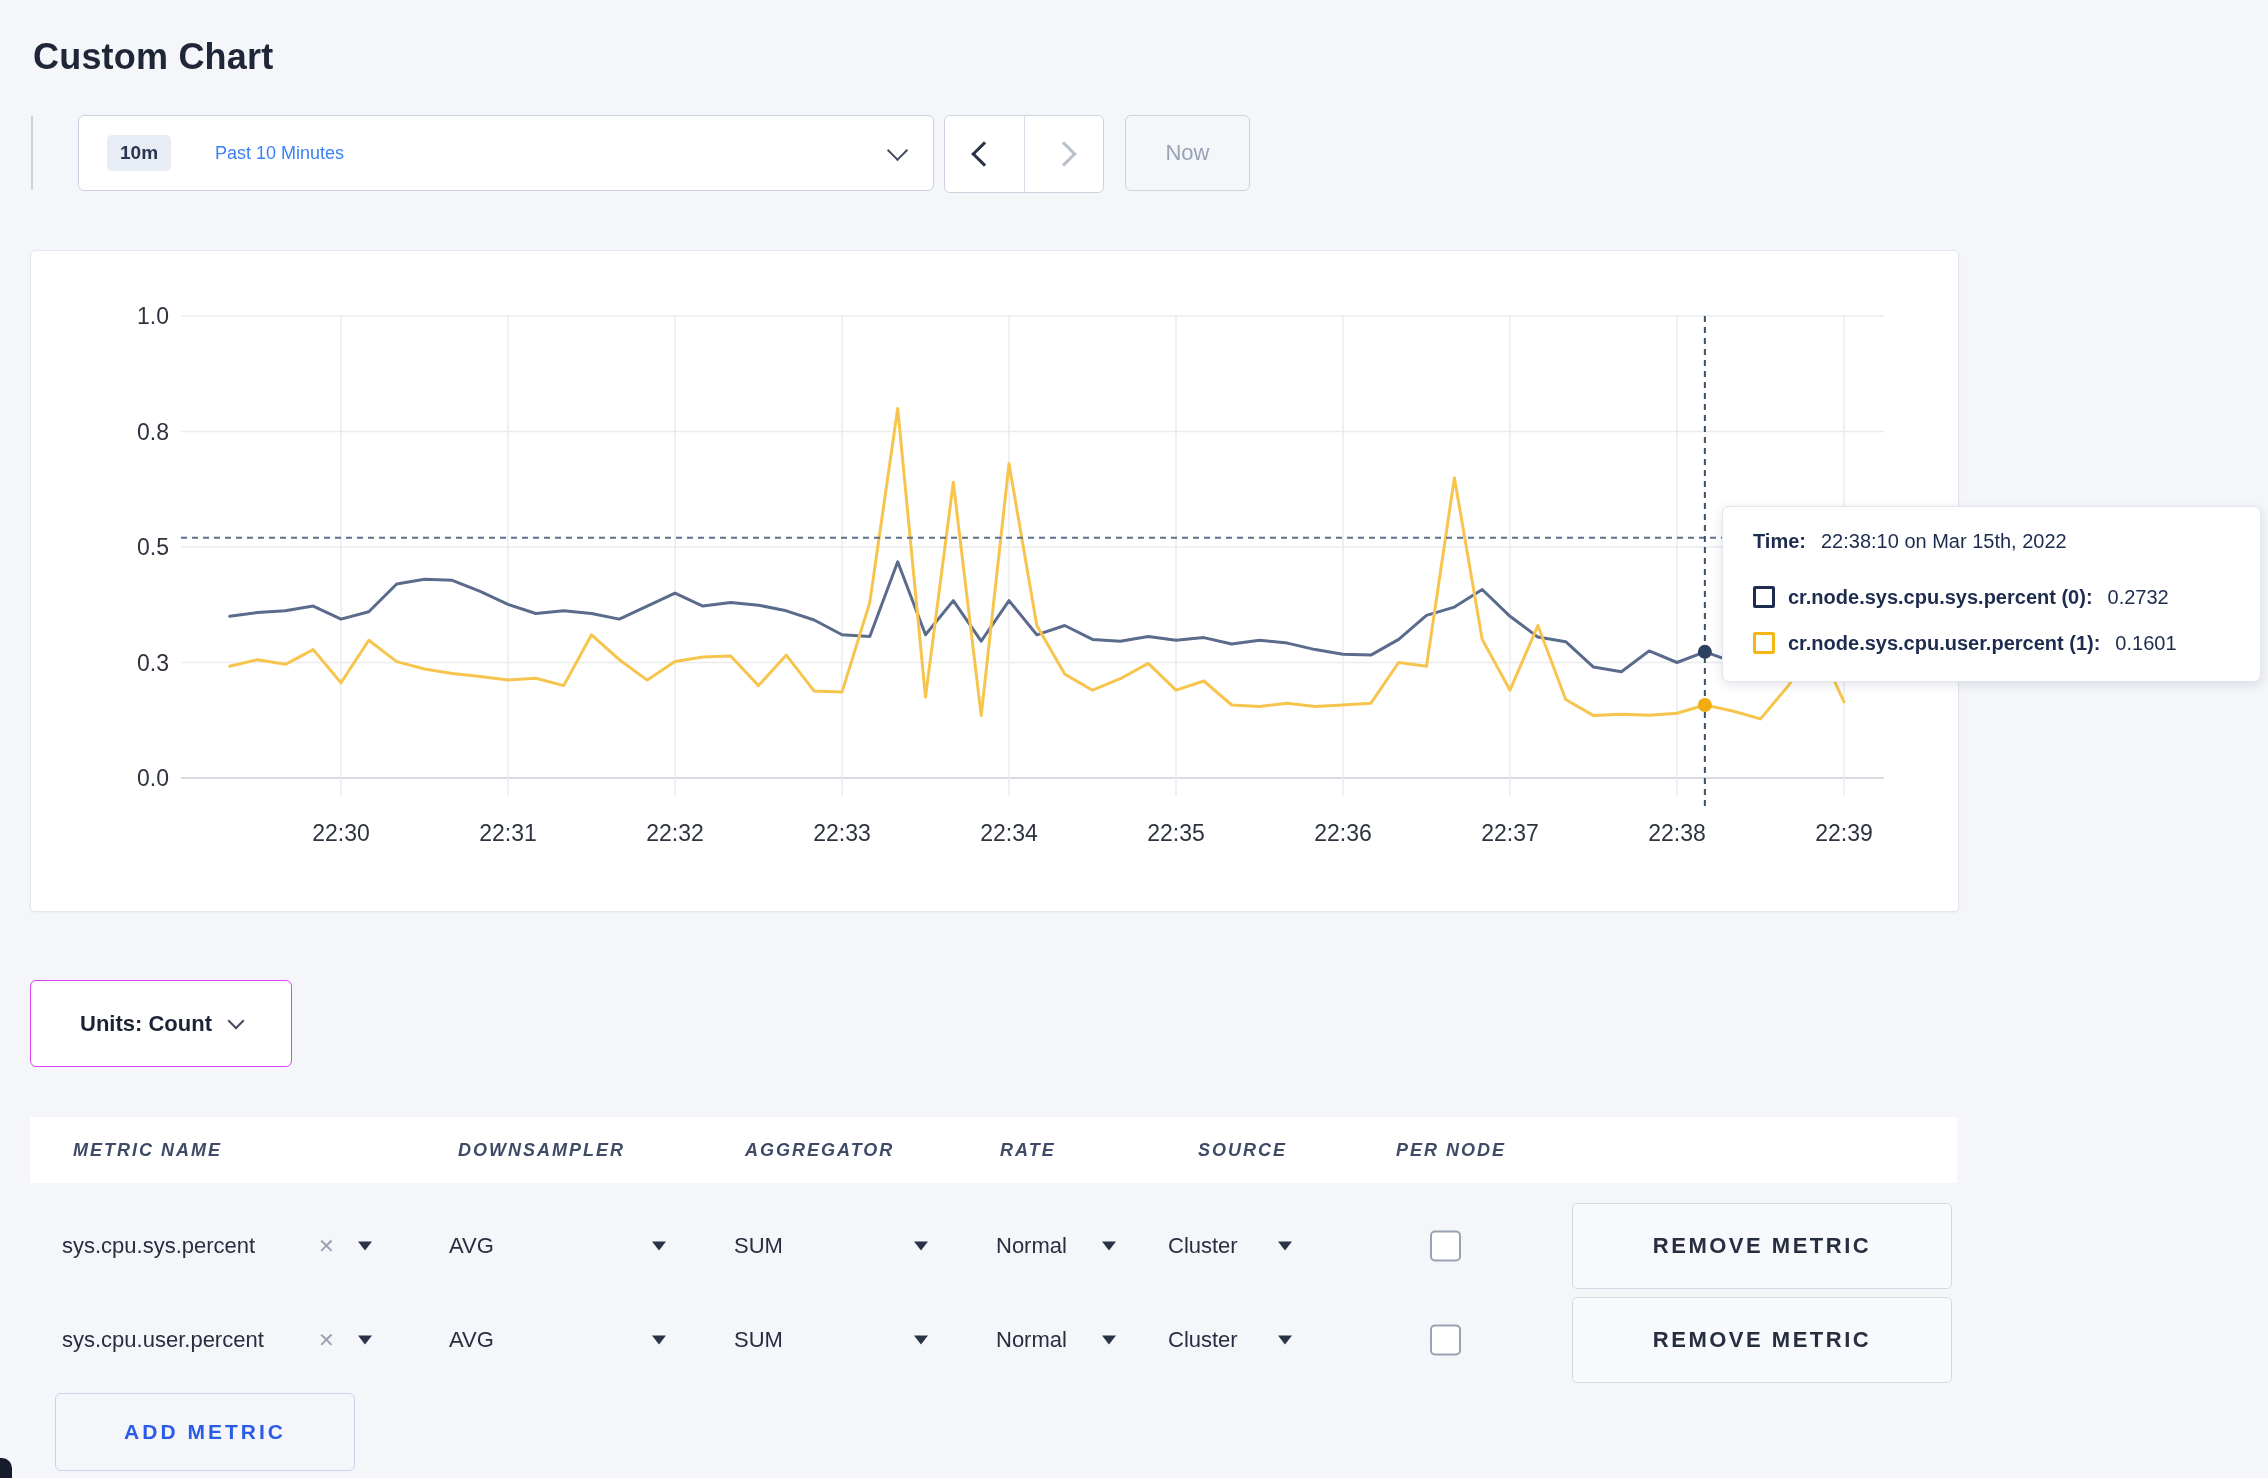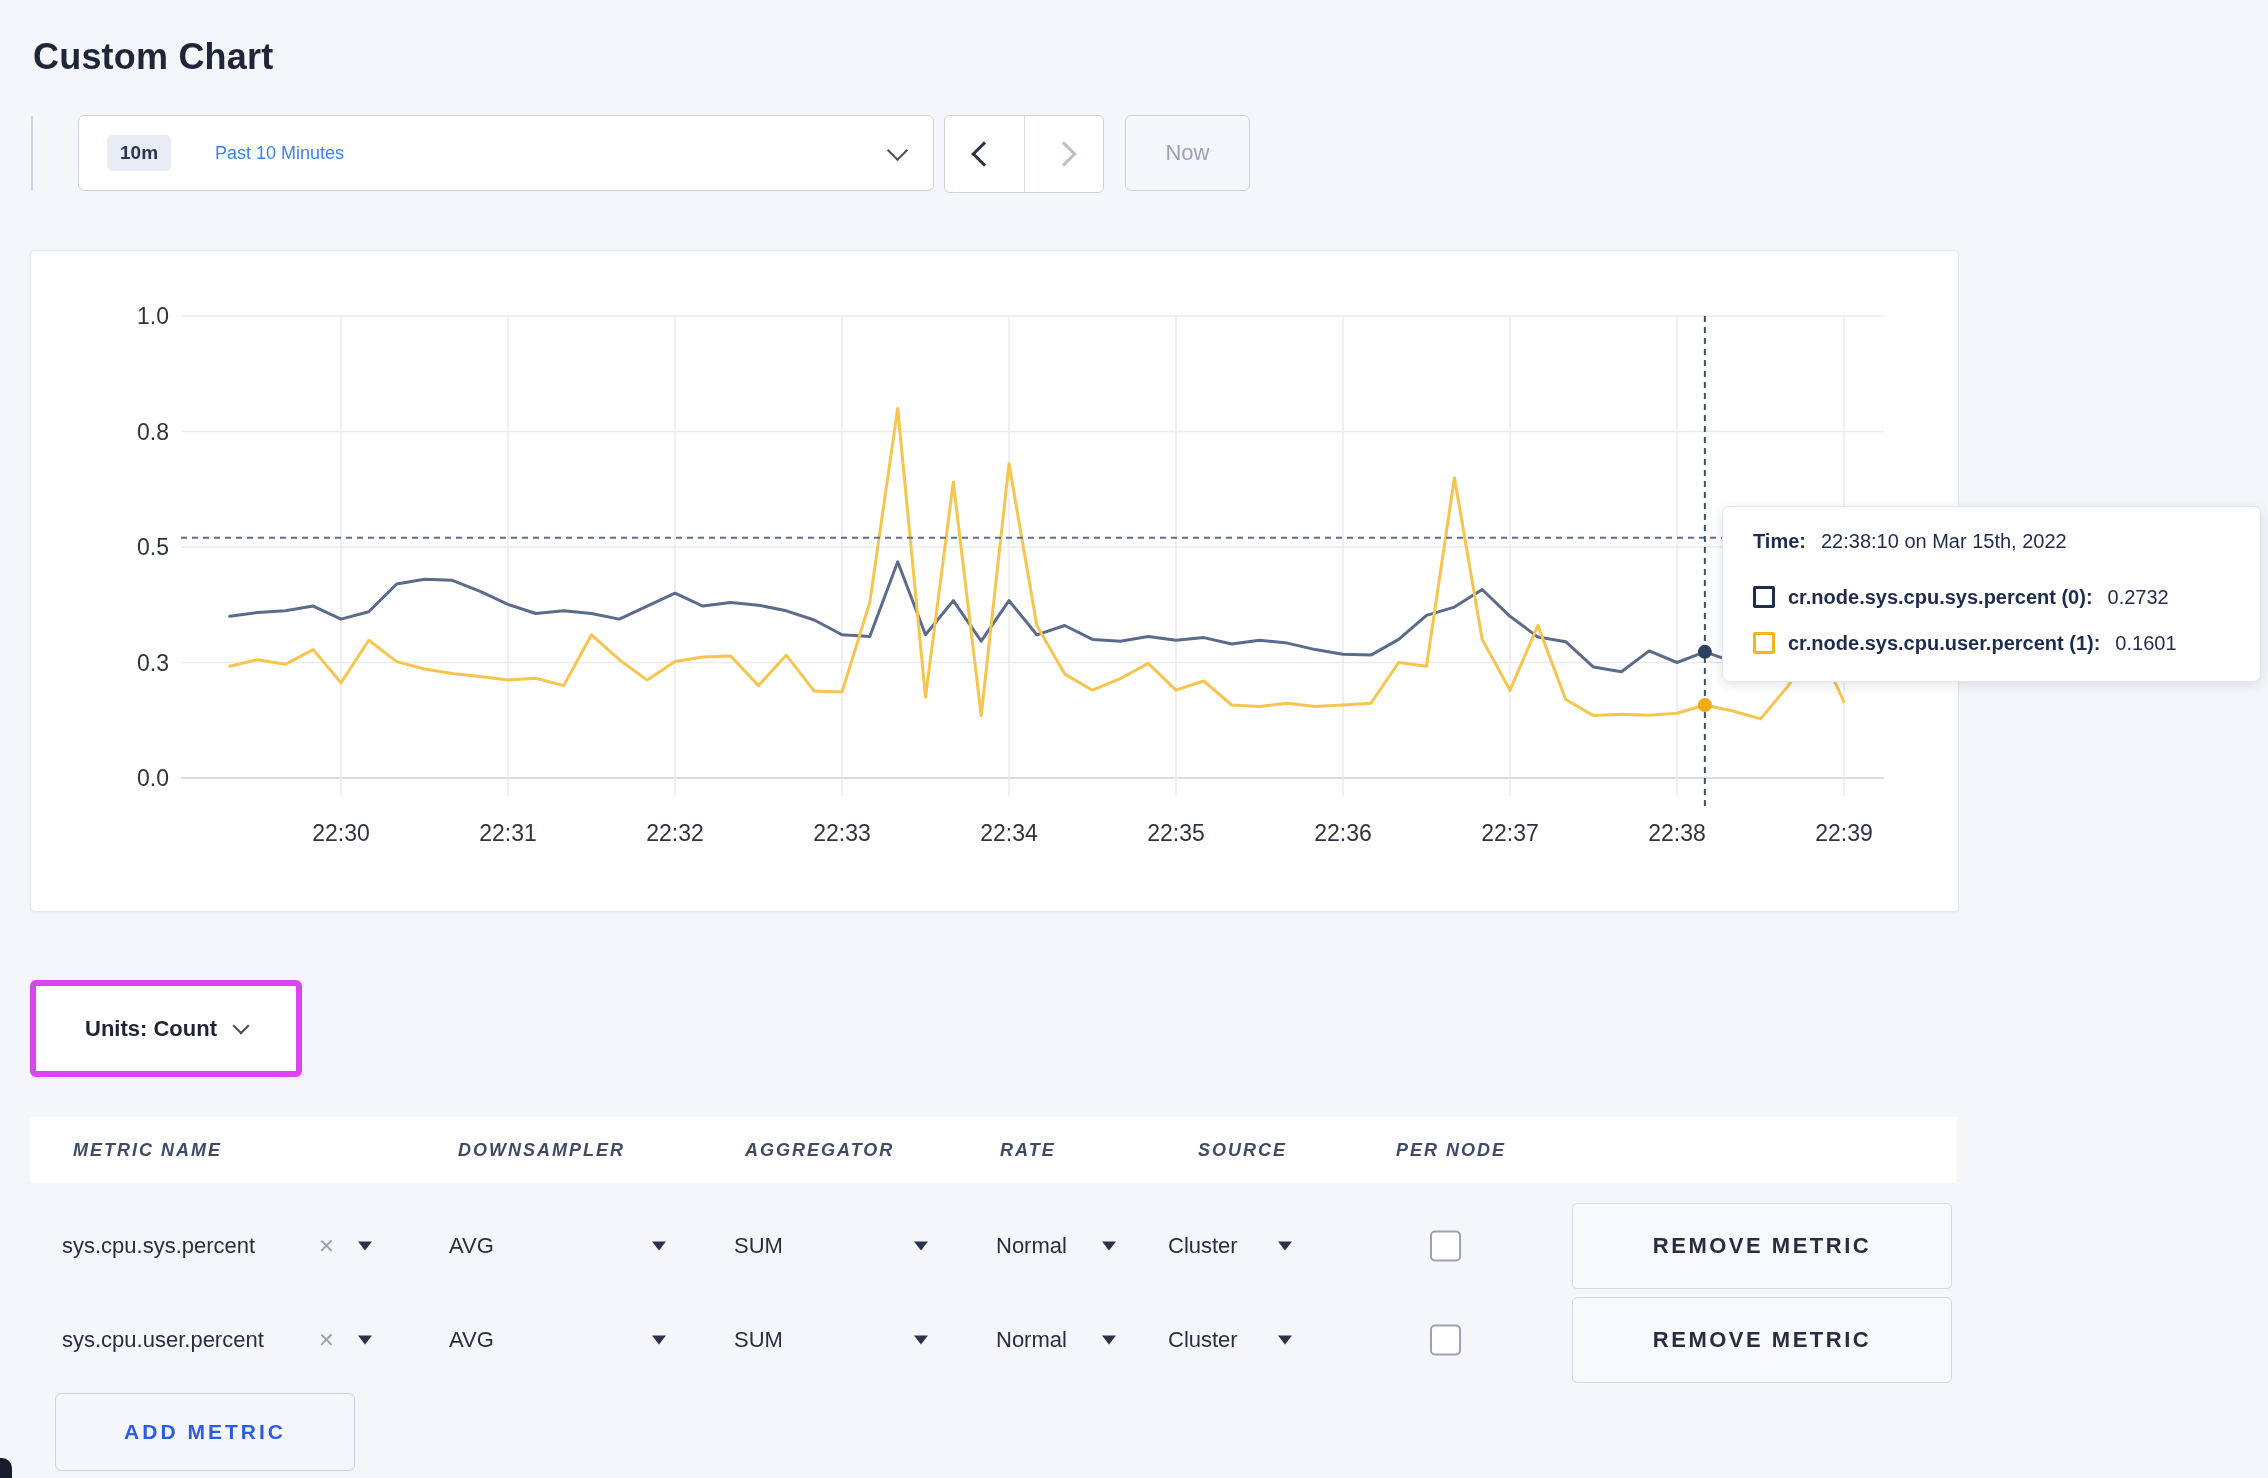--- a/index.html
+++ b/index.html
@@ -36,21 +36,21 @@
   
   .tooltip{left:1722px;top:506px;width:537px;height:174px;background:#fff;border:1px solid #e2e6ed;border-radius:7px;
            box-shadow:0 3px 12px rgba(25,35,65,.12);z-index:10;font-size:20px;color:#1d2b4e;}
   .tt-row{position:absolute;left:30px;height:28px;display:flex;align-items:center;white-space:nowrap;justify-content:space-between;}
   .tt-row.t0{top:20px;} .tt-row.t1{top:76px;} .tt-row.t2{top:122px;}
   .tt-bold{font-weight:700;}
   .tt-val{margin-left:15px;}
   .tt-swatch{width:16px;height:16px;border-radius:2px;margin-right:13px;background:#fff;box-sizing:content-box;}
 
   
-  .units-box{left:30px;top:980px;width:260px;height:85px;background:#fff;border:6px solid #d946ef;border-radius:6px;
+  .units-box{left:30px;top:980px;width:260px;height:85px;background:#fff;border:1px solid #d946ef;border-radius:6px;
              display:flex;align-items:center;justify-content:center;cursor:pointer;}
   .units-label{font-size:22px;font-weight:700;color:#1c2334;}
   .units-chev{width:10px;height:10px;border-left:2.5px solid #454c5e;border-bottom:2.5px solid #454c5e;
               transform:rotate(-45deg);margin-left:18px;margin-top:-5px;}
   .removechart{left:310px;top:980px;width:362px;height:85px;font-size:21px;background:#fff;border-color:#d2d8e4;}
 
   
   .thead-band{left:30px;top:1117px;width:1927px;height:66px;background:#fff;font-style:italic;}
   .th{position:absolute;top:50%;transform:translateY(-50%);font-size:18px;font-weight:700;letter-spacing:2px;color:#3e4a66;white-space:nowrap;}
   .mrow{left:30px;width:1927px;height:92px;}

